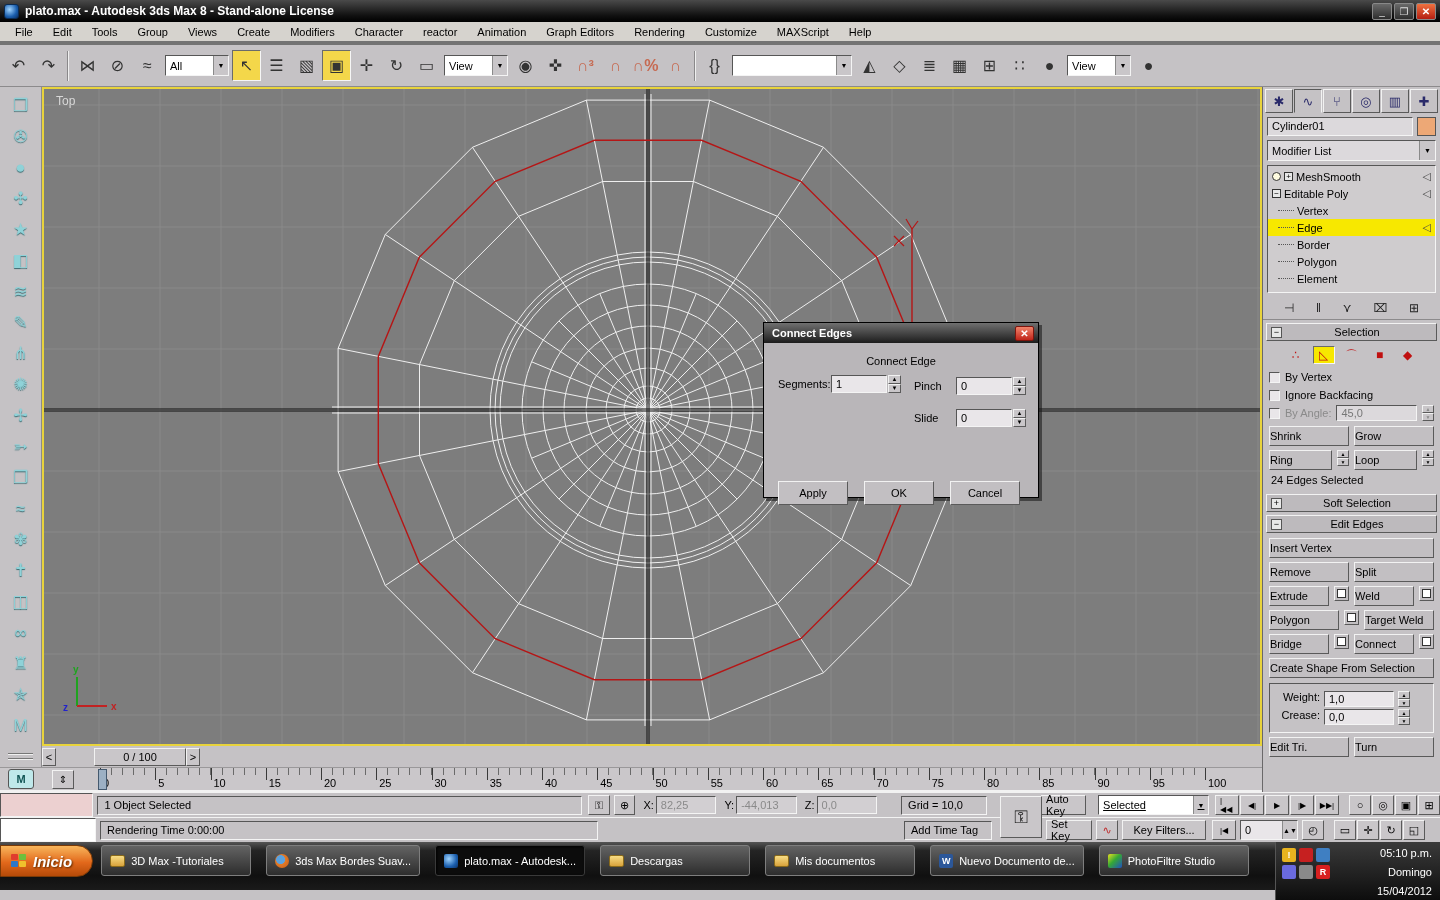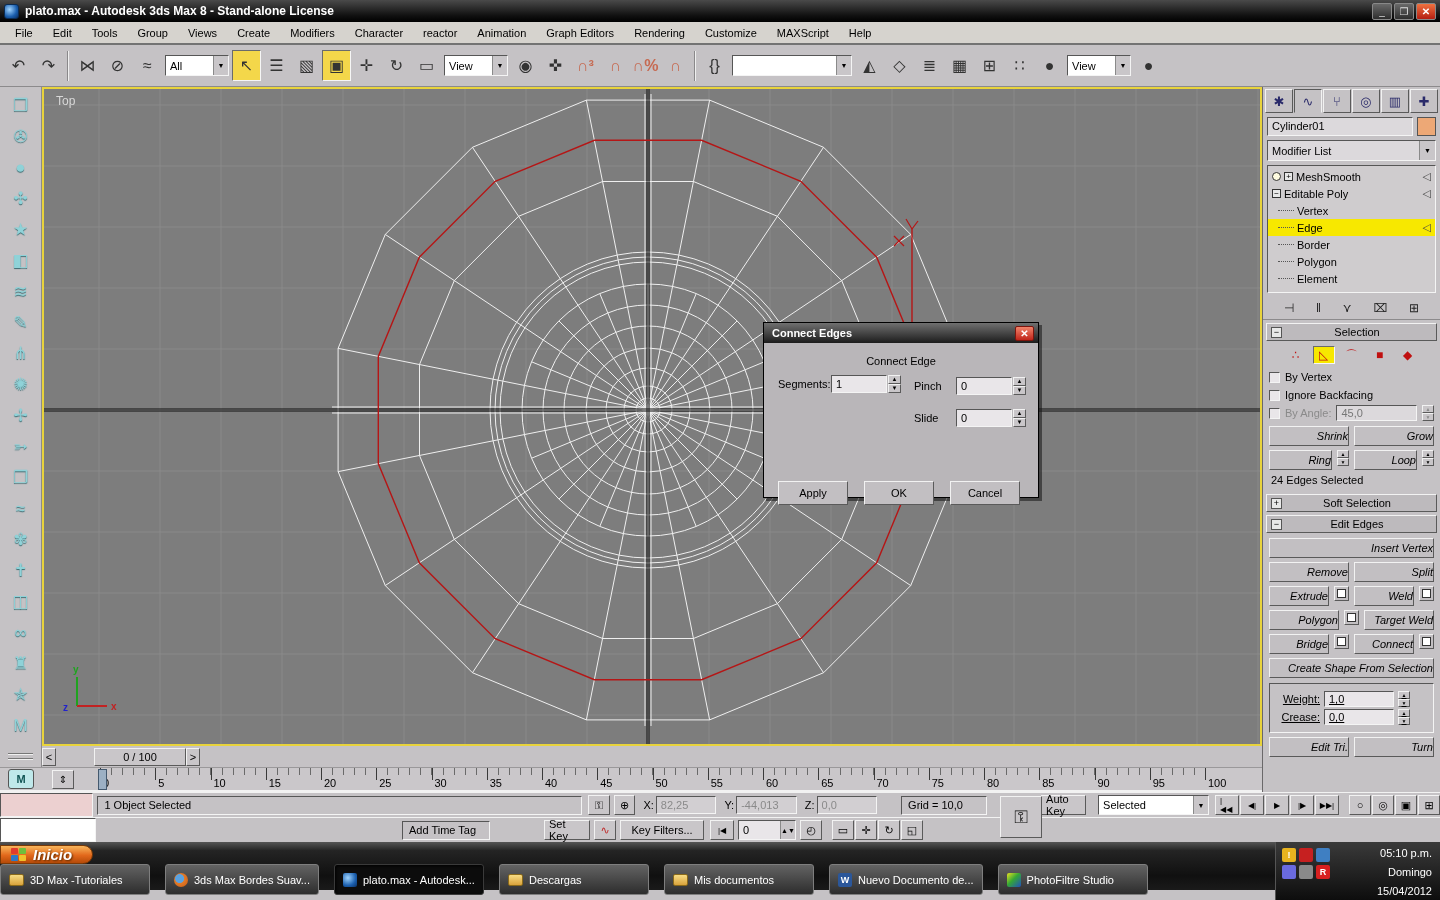--- a/index.html
+++ b/index.html
@@ -9,21 +9,21 @@
 
   
   .titlebar { height:22px; background:linear-gradient(180deg,#4a4a4a,#111 70%,#000); display:flex; align-items:center; padding:0 4px; }
   .app-logo { width:15px; height:15px; border-radius:3px; background:radial-gradient(circle at 35% 35%,#9fd4ff,#1b5fae 60%,#0a2f63); border:1px solid #0a2c55; margin-right:6px; }
   .titlebar .title { color:#fff; font-weight:bold; font-size:12px; flex:1; }
   .winbtns { display:flex; gap:2px; }
   .winbtn { width:20px; height:17px; display:flex; align-items:center; justify-content:center; font-size:10px; color:#ddd; background:linear-gradient(180deg,#6a6a6a,#2e2e2e); border:1px solid #888; border-radius:2px; }
   .winbtn.close { background:linear-gradient(180deg,#f0713f,#b41f12); color:#fff; font-weight:bold; }
 
   
-  .menubar { height:23px; background:#d6d3ce; border-bottom:2px solid #737373; display:flex; align-items:center; padding-left:6px; gap:2px; }
+  .menubar { height:23px; background:#d6d3ce; border-bottom:4px solid #737373; display:flex; align-items:center; padding-left:6px; gap:2px; }
   .menu-item { padding:3px 9px; }
 
   
   .toolbar { height:42px; background:#c5c2c5; border-bottom:1px solid #8c8a8c; display:flex; align-items:center; padding:0 4px; gap:1px; overflow:hidden; }
   .tb-btn { width:29px; height:31px; display:flex; align-items:center; justify-content:center; border:1px solid #c5c2c5; }
   .tb-btn .tb-glyph { font-size:16px; color:#333; }
   .tb-btn.active { background:#f4d74a; border:1px solid; border-color:#6b6b6b #f6f6f6 #f6f6f6 #6b6b6b; }
   .tb-btn.magnet .tb-glyph { color:#c66a52; font-weight:bold; }
   .tb-sep { width:2px; height:30px; border-left:1px solid #8a888a; border-right:1px solid #efefef; margin:0 3px; }
   .tb-dd { height:21px; width:64px; background:#fff; border:1px solid; border-color:#565656 #f4f4f4 #f4f4f4 #565656; display:flex; align-items:center; margin:0 2px; }
@@ -80,26 +80,26 @@
   .soicons { display:flex; justify-content:center; gap:6px; padding:2px 0 4px; }
   .soicon { width:22px; height:18px; display:flex; align-items:center; justify-content:center; font-size:12px; color:#c01010; border:1px solid transparent; }
   .soicon.active { background:#f7e800; border:1px solid; border-color:#6b6b6b #f6f6f6 #f6f6f6 #6b6b6b; }
   .checkrow { display:flex; align-items:center; gap:5px; height:18px; }
   .checkrow .cb { width:11px; height:11px; background:#e9e6e9; border:1px solid; border-color:#565656 #f4f4f4 #f4f4f4 #565656; }
   .checkrow.disabled { color:#8a8a8a; }
   .minifield { height:16px; background:#dcd9dc; border:1px solid; border-color:#565656 #f4f4f4 #f4f4f4 #565656; padding:1px 4px; flex:1; color:#777; }
   .sp2 { width:12px; height:16px; display:flex; flex-direction:column; }
   .sp2 span { flex:1; background:#c9c6c9; border:1px solid; border-color:#f2f2f2 #5a5a5a #5a5a5a #f2f2f2; font-size:5px; line-height:6px; text-align:center; }
   .btnrow { display:flex; gap:5px; margin-top:4px; }
-  .pbtn { flex:1; height:20px; background:#c2bfc2; border:1px solid; border-color:#f2f2f2 #5a5a5a #5a5a5a #f2f2f2; text-align:right; line-height:18px;font-style:italic; }
+  .pbtn { flex:1; height:20px; background:#c2bfc2; border:1px solid; border-color:#f2f2f2 #5a5a5a #5a5a5a #f2f2f2; text-align:left; line-height:18px; }
   .setbox { width:15px; height:15px; background:#c2bfc2; border:1px solid; border-color:#f2f2f2 #5a5a5a #5a5a5a #f2f2f2; position:relative; }
   .setbox::after { content:""; position:absolute; left:2px; top:2px; right:2px; bottom:2px; background:#fff; border:1px solid #333; }
   .selcount { text-align:left; padding:4px 2px 2px; }
   .wcgroup { margin-top:5px; border:1px solid; border-color:#565656 #f4f4f4 #f4f4f4 #565656; padding:5px 4px; }
-  .wcrow { display:flex; align-items:center; gap:4px; margin:2px 0;text-decoration:underline; }
+  .wcrow { display:flex; gap:4px; margin:2px 0; }
   .wcrow .wl { width:46px; text-align:right; }
   .wcrow .wf { width:70px; height:16px; background:#e9e6e9; border:1px solid; border-color:#565656 #f4f4f4 #f4f4f4 #565656; padding:1px 4px; }
 
   
   .trackrow { height:22px; display:flex; align-items:center; background:#c5c2c5; border-bottom:1px solid #9a989a; }
   .track-pane { width:42px; height:100%; border-right:1px solid #8c8a8c; display:flex; flex-direction:column; justify-content:center; gap:3px; padding:0 8px; }
   .track-pane i { display:block; border-top:1px solid #777; border-bottom:1px solid #f0f0f0; }
   .tr-arrow { width:14px; height:18px; background:#c9c6c9; border:1px solid; border-color:#f2f2f2 #5a5a5a #5a5a5a #f2f2f2; text-align:center; line-height:16px; }
   .tr-slider { width:92px; height:18px; margin-left:38px; background:#c9c6c9; border:1px solid; border-color:#f2f2f2 #5a5a5a #5a5a5a #f2f2f2; text-align:center; line-height:16px; }
   .rulerrow { height:24px; display:flex; background:#cac7ca; border-bottom:2px solid #f2f2f2; position:relative; }
@@ -127,21 +127,21 @@
   .coordfield { width:62px; height:18px; background:#d2cfd2; border:1px solid; border-color:#565656 #f4f4f4 #f4f4f4 #565656; color:#8a8a8a; padding:2px 4px; }
   .keybtn { position:absolute; left:1000px; top:4px; width:42px; height:42px; background:#c9c6c9; border:1px solid; border-color:#f2f2f2 #5a5a5a #5a5a5a #f2f2f2; display:flex; align-items:center; justify-content:center; z-index:5; }
   .ddfield { width:114px; height:20px; background:#fff; border:1px solid; border-color:#565656 #f4f4f4 #f4f4f4 #565656; display:flex; align-items:center; }
   .ddfield .t { flex:1; padding-left:4px; }
   .ddfield .a { width:15px; height:100%; background:#c9c6c9; border-left:1px solid #8a8a8a; font-size:7px; display:flex; align-items:center; justify-content:center; }
   .pbgroup, .zgroup { display:flex; gap:1px; }
   .pbgroup .sbtn { width:24px; font-size:8px; }
   .zgroup .sbtn { width:22px; font-size:11px; }
 
   
-  .taskbar { height:48px; background:linear-gradient(180deg,#555 0,#242424 18%,#101010 70%,#1a1a1a); display:flex; align-items:flex-start; padding-top:3px; position:relative;flex-direction:column; }
+  .taskbar { height:48px; background:linear-gradient(180deg,#555 0,#242424 18%,#101010 70%,#1a1a1a); display:flex; align-items:flex-start; padding-top:3px; position:relative; }
   .startbtn { height:32px; padding:0 20px 0 10px; margin-right:8px; background:linear-gradient(180deg,#f8b65c,#e2681b 55%,#c items54e00); background:linear-gradient(180deg,#f8b65c,#e2681b 55%,#b54a08); border-radius:0 16px 16px 0; display:flex; align-items:center; gap:6px; color:#fff; font-weight:bold; font-style:italic; font-size:15px; text-shadow:1px 1px 2px #5a2a00; border:1px solid #7c3a06; }
   .winflag { width:16px; height:14px; display:grid; grid-template-columns:7px 7px; grid-template-rows:6px 6px; gap:1px; }
   .winflag i { border-radius:1px; }
   .taskbtn { height:31px; min-width:150px; max-width:156px; margin-right:15px; background:linear-gradient(180deg,#636363,#2d2d2d); border:1px solid #7e7e7e; border-radius:3px; display:flex; align-items:center; gap:6px; padding:0 8px; color:#fff; overflow:hidden; white-space:nowrap; }
   .taskbtn.active { background:#0c0c0c; border-color:#3a3a3a; box-shadow:inset 1px 1px 3px #000; }
   .ticon { width:15px; height:12px; flex:0 0 auto; border-radius:2px; display:flex; align-items:center; justify-content:center; font-size:9px; font-weight:bold; color:#fff; }
   .ticon.folder { background:linear-gradient(180deg,#f7dc84,#d9a33c); border:1px solid #8a6a1a; }
   .ticon.firefox { width:14px; height:14px; border-radius:50%; background:radial-gradient(circle at 40% 40%,#5aa2e0 35%,#e07b2a 40%,#c8590f); }
   .ticon.max { background:radial-gradient(circle at 35% 35%,#9fd4ff,#1b5fae 60%,#0a2f63); width:14px; height:14px; }
   .ticon.word { background:#2b579a; width:14px; height:14px; }
@@ -696,40 +696,41 @@
       <div class="sbtn" style="margin-left:6px;width:22px;">⚿</div>
       <div class="sbtn" style="margin-left:4px;width:22px;">⊕</div>
       <span class="coordlbl">X:</span>
       <span class="coordfield">82,25</span>
       <span class="coordlbl">Y:</span>
       <span class="coordfield">-44,013</span>
       <span class="coordlbl">Z:</span>
       <span class="coordfield">0,0</span>
       <div class="stat-panel" style="margin-left:24px;width:88px;">Grid = 10,0</div>
       <div class="sbtn" style="margin-left:54px;width:46px;">Auto Key</div>
-      <div class="ddfield" style="margin-left:12px;">
+      <div class="ddfield" style="margin-left:12px;text-decoration:underline;">
         <span class="t">Selected</span>
         <span class="a">▼</span>
       </div>
       <div class="pbgroup" id="pbrow1" style="margin-left:6px;">
           <div class="sbtn">|◀◀</div>
           <div class="sbtn">◀|</div>
           <div class="sbtn">▶</div>
           <div class="sbtn">|▶</div>
           <div class="sbtn">▶▶|</div>
         </div>
       <div class="zgroup" id="zoomrow1" style="margin-left:10px;">
           <div class="sbtn">○</div>
           <div class="sbtn">◎</div>
           <div class="sbtn">▣</div>
           <div class="sbtn">⊞</div>
         </div>
     </div>
     <div class="statusrow">
       <div class="listener white"></div>
+      <div class="stat-panel sel-status">Rendering Time  0:00:00</div>
       <div class="stat-panel" style="margin-left:306px;width:88px;">Add Time Tag</div>
       <div class="sbtn" style="margin-left:54px;width:46px;">Set Key</div>
       <div class="sbtn" style="margin-left:4px;width:22px;color:#c03030;">∿</div>
       <div class="sbtn" style="margin-left:4px;width:84px;">Key Filters...</div>
       <div class="pbgroup" id="pbrow2" style="margin-left:6px;">
           <div class="sbtn">|◀</div>
         </div>
       <div class="ddfield" style="width:58px;margin-left:4px;background:#e9e6e9;">
         <span class="t">0</span>
         <span class="a">▲▼</span>

